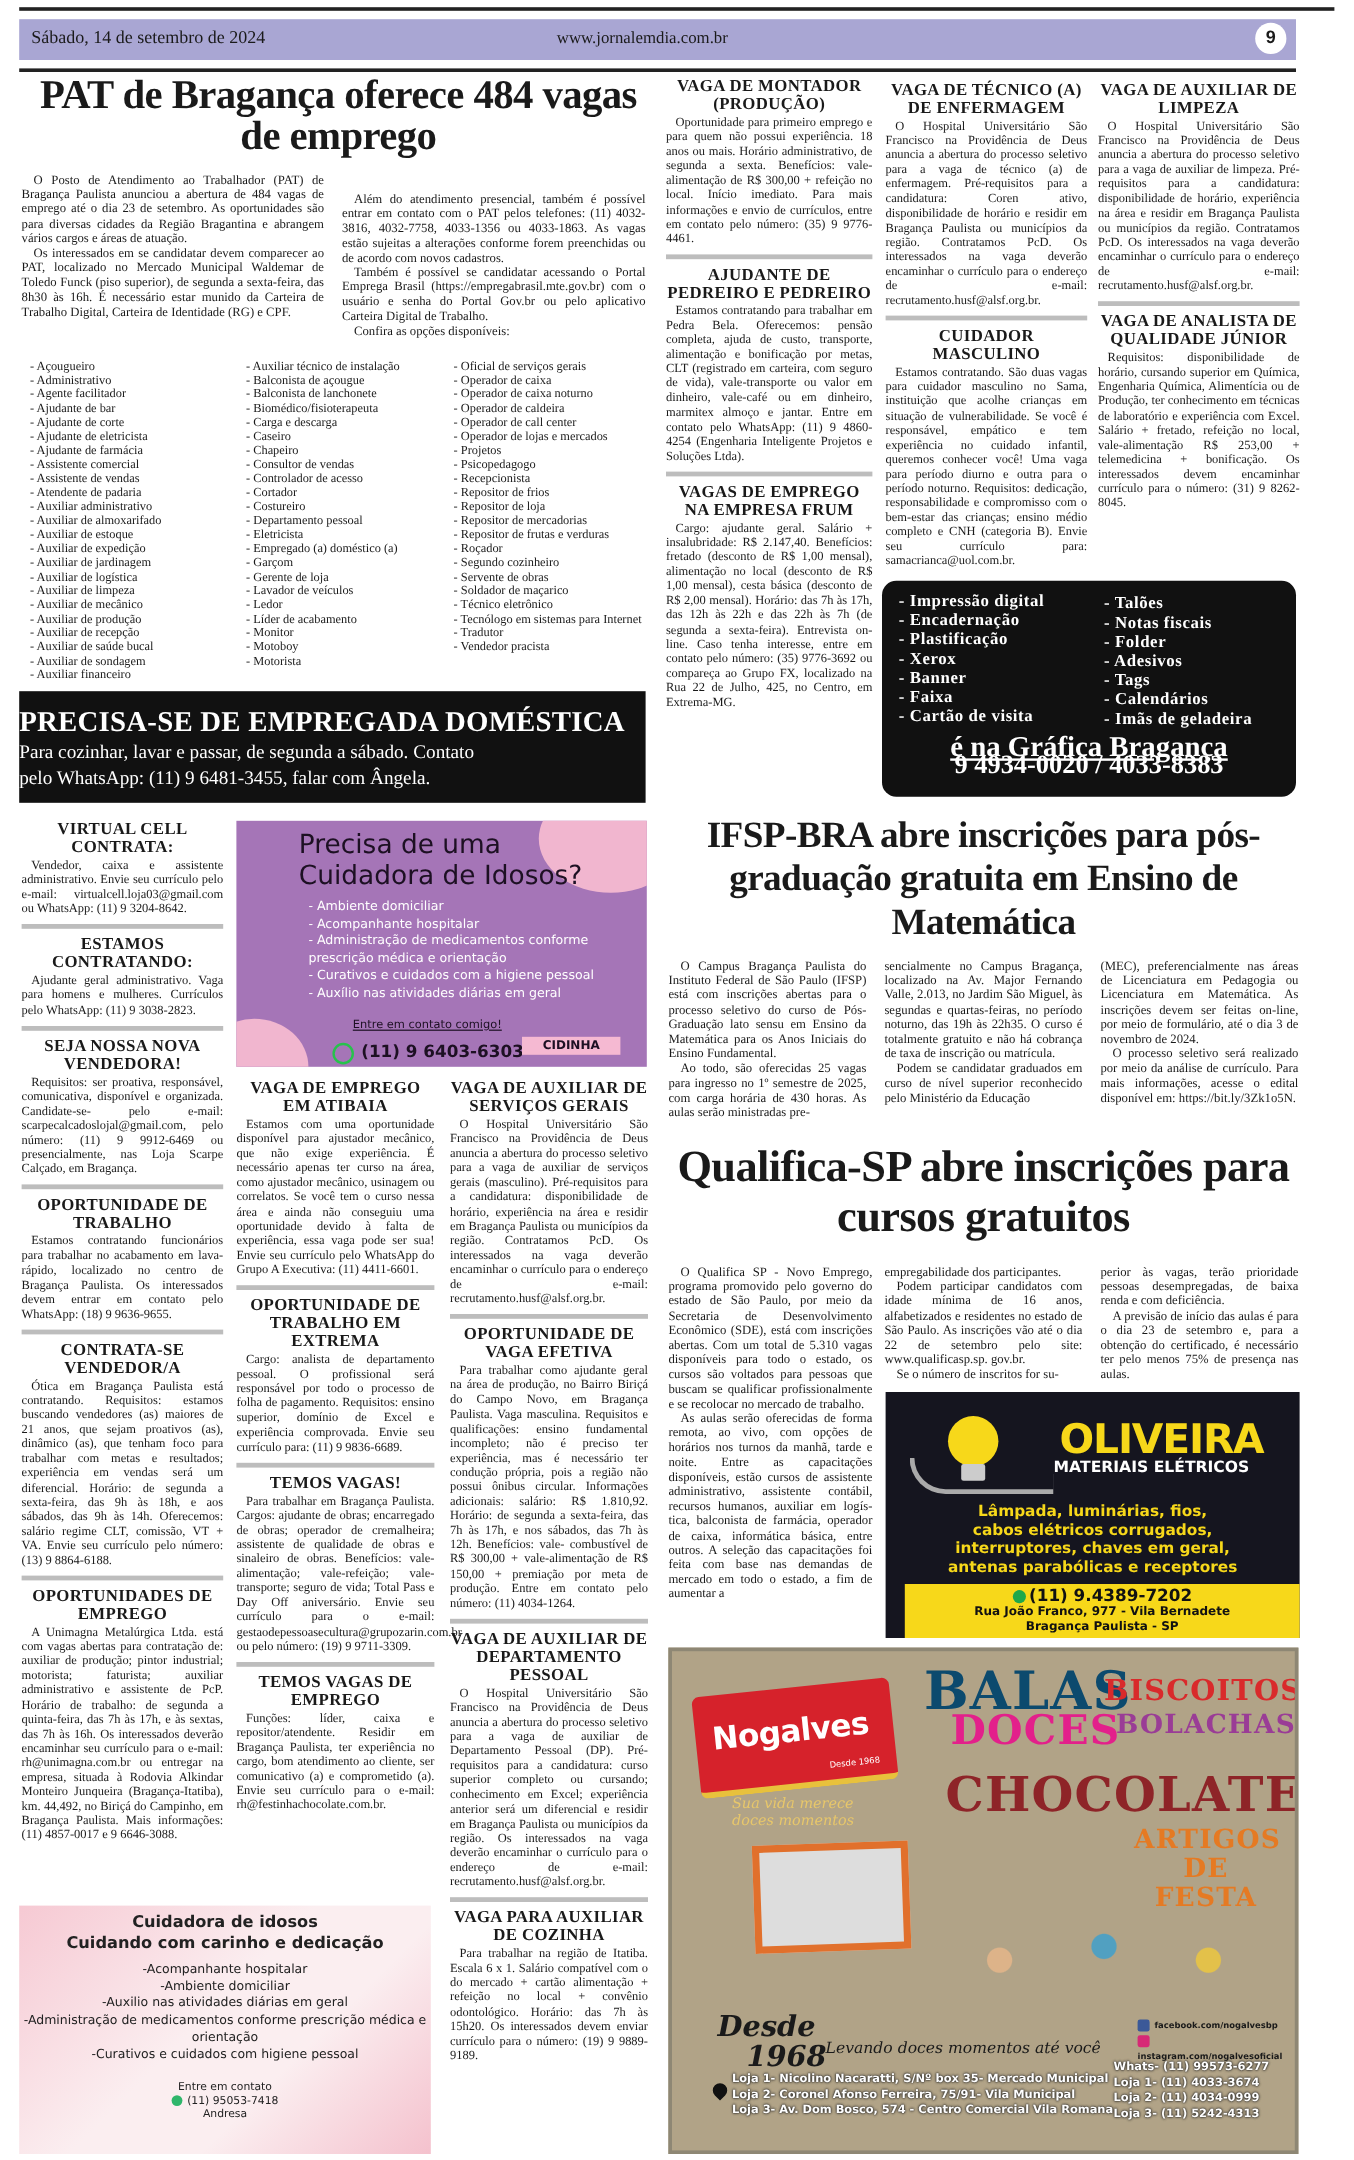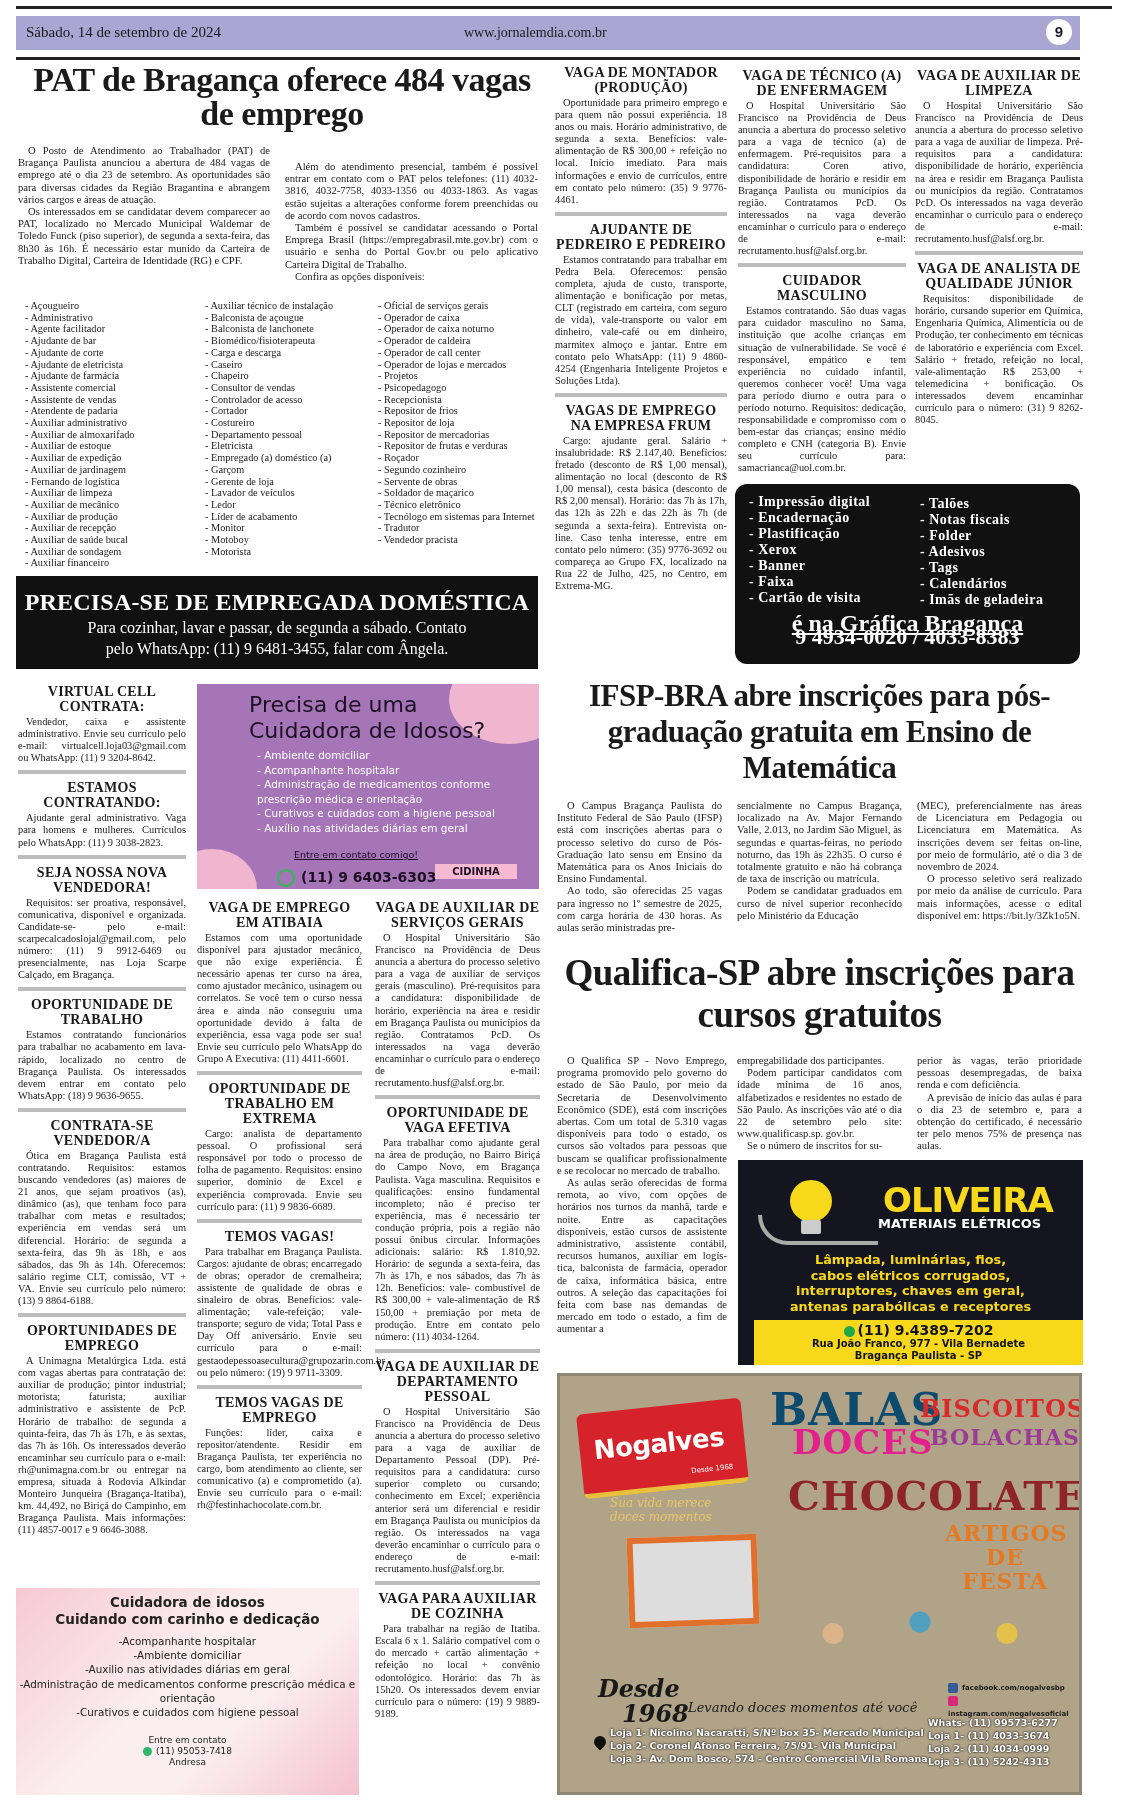--- a/index.html
+++ b/index.html
@@ -21,21 +21,21 @@
   .list { font-size: 10.3px; line-height: 11.7px; list-style: none; }
   .list li::before { content: "- "; }
   .black-box { background: #111; color: #fff; }
   .grafica { left: 735px; top: 484px; width: 345px; height: 180px; border-radius: 12px; padding: 8px 14px; }
   .grafica ul { list-style: none; font-weight: bold; font-size: 14px; line-height: 16px; letter-spacing: 0.5px; }
   .grafica ul li::before { content: "- "; }
   .grafica .gcol1 { position: absolute; left: 14px; top: 10px; }
   .grafica .gcol2 { position: absolute; left: 185px; top: 12px; }
   .grafica .gname { position: absolute; left: 0; right: 0; top: 126px; text-align: center; font-size: 24px; font-weight: bold; text-decoration: underline; }
   .grafica .gphone { position: absolute; left: 0; right: 0; top: 140px; text-align: center; font-size: 22px; font-weight: bold; }
-  .domestica { left: 16px; top: 576px; width: 522px; height: 93px; text-align: center; }
+  .domestica { left: 16px; top: 576px; width: 522px; height: 93px; }
   .domestica .dtitle { font-size: 24px; font-weight: bold; margin-top: 13px; letter-spacing: 0.2px; }
   .domestica .dtext { font-size: 16px; line-height: 19px; margin-top: 2px; }
   .cuidadora1 { left: 197px; top: 684px; width: 342px; height: 205px; background: #a575b7; overflow: hidden; font-family: "DejaVu Sans", sans-serif; }
   .cuidadora1 .blob1 { position: absolute; right: -30px; top: -30px; width: 120px; height: 90px; border-radius: 50%; background: #f1b6cf; }
   .cuidadora1 .blob2 { position: absolute; left: -30px; bottom: -40px; width: 90px; height: 80px; border-radius: 50%; background: #f1b6cf; }
   .cuidadora1 .c1title { position: absolute; left: 52px; top: 8px; font-size: 22px; line-height: 26px; color: #1d1023; }
   .cuidadora1 ul { position: absolute; left: 60px; top: 64px; list-style: none; color: #fff; font-size: 10.5px; line-height: 14.5px; width: 270px; }
   .cuidadora1 ul li::before { content: "- "; }
   .cuidadora1 .c1cta { position: absolute; left: 97px; top: 165px; font-size: 9.5px; text-decoration: underline; color: #1d1023; }
   .cuidadora1 .c1phone { position: absolute; left: 80px; top: 185px; font-size: 14px; font-weight: bold; color: #1d1023; }
@@ -107,21 +107,21 @@
     <li>Ajudante de eletricista</li>
     <li>Ajudante de farmácia</li>
     <li>Assistente comercial</li>
     <li>Assistente de vendas</li>
     <li>Atendente de padaria</li>
     <li>Auxiliar administrativo</li>
     <li>Auxiliar de almoxarifado</li>
     <li>Auxiliar de estoque</li>
     <li>Auxiliar de expedição</li>
     <li>Auxiliar de jardinagem</li>
-    <li>Fernando de logística</li>
+    <li>Auxiliar de logística</li>
     <li>Auxiliar de limpeza</li>
     <li>Auxiliar de mecânico</li>
     <li>Auxiliar de produção</li>
     <li>Auxiliar de recepção</li>
     <li>Auxiliar de saúde bucal</li>
     <li>Auxiliar de sondagem</li>
     <li>Auxiliar financeiro</li>
   </ul>
 <ul class="col list" id="jobs2" style="left:205px; top:300px; width:170px;">
     <li>Auxiliar técnico de instalação</li>

